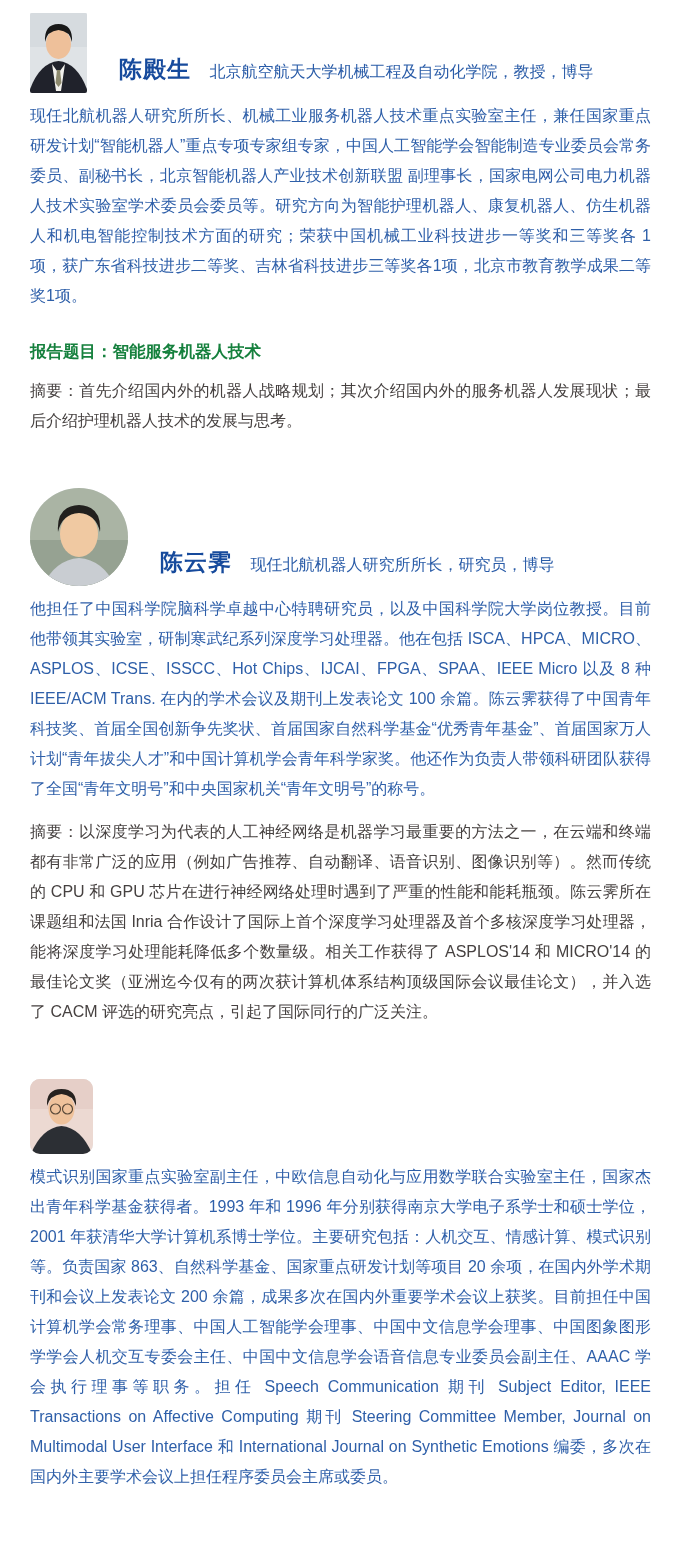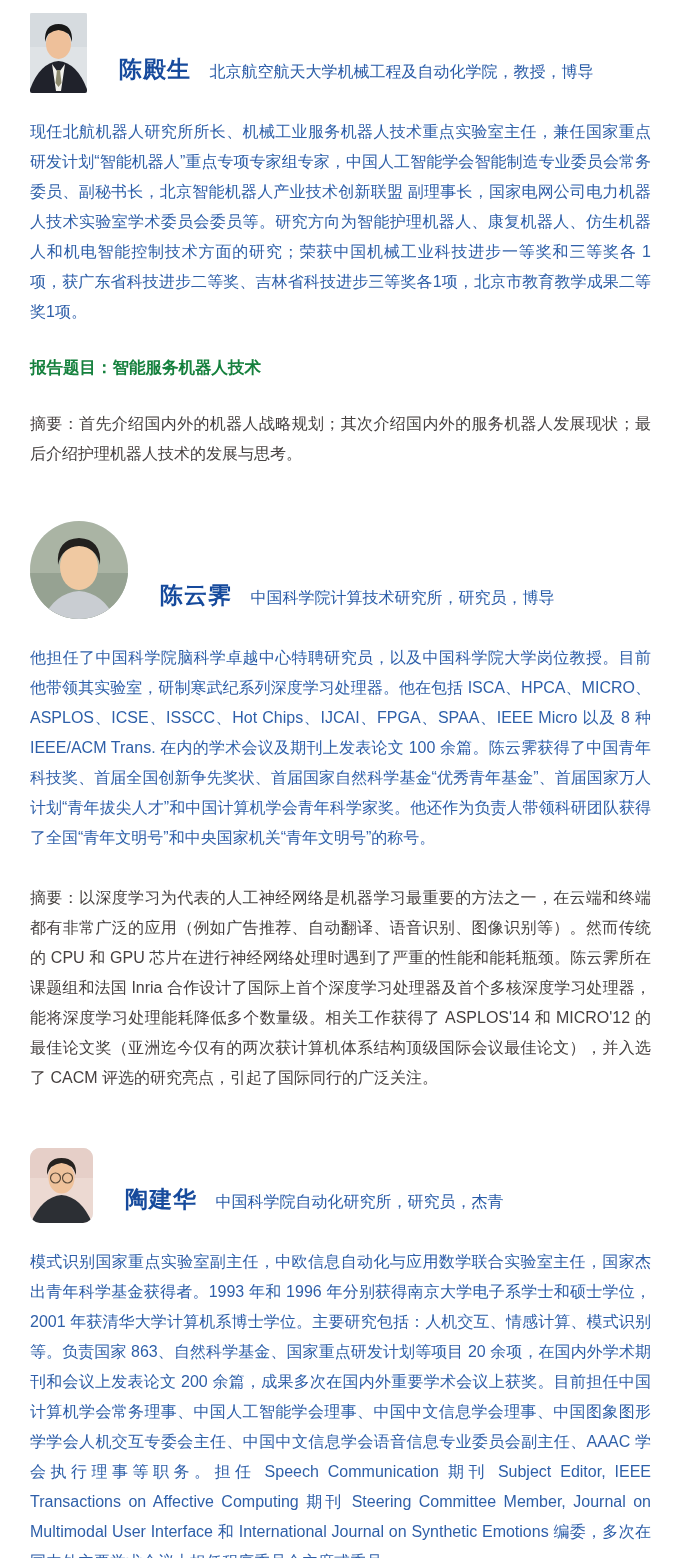--- a/index.html
+++ b/index.html
@@ -46,35 +46,35 @@
     color: #164a9c;
     letter-spacing: 1px;
   }
   .affil {
     font-size: 16px;
     color: #2a5ca8;
     margin-left: 14px;
   }
 
   .bio {
-    margin: 24px 0 0 0;
+    margin: 8px 0 0 0;
     font-size: 16px;
     line-height: 30px;
     color: #2e5fa9;
     text-align: justify;
   }
   .talk-title {
     margin: 28px 0 0 0;
     font-size: 16.5px;
     line-height: 24px;
     font-weight: bold;
     color: #15803d;
   }
   .abstract {
-    margin: 30px 0 0 0;
+    margin: 13px 0 0 0;
     font-size: 16px;
     line-height: 30px;
     color: #464140;
     text-align: justify;
   }
 </style>
 </head>
 <body>
 
 <div class="page">
@@ -108,42 +108,38 @@
         <svg viewBox="0 0 98 98" preserveAspectRatio="none">
           <rect width="98" height="98" fill="#aab4a4"></rect>
           <rect y="52" width="98" height="46" fill="#96a292"></rect>
           <ellipse cx="49" cy="46" rx="19" ry="23" fill="#f0c9a2"></ellipse>
           <path d="M28 44 Q26 18 49 17 Q72 18 70 44 Q66 26 49 25 Q32 26 28 44 Z" fill="#22201e"></path>
           <path d="M12 100 Q24 72 49 70 Q74 72 86 100 Z" fill="#c9cdd2"></path>
         </svg>
       </div>
       <div class="nameline">
         <span class="name">陈云霁</span>
-        <span class="affil">中国科学院计算技术研究所，研究员，博导</span>
+        <span class="affil">现任北航机器人研究所所长，研究员，博导</span>
       </div>
     </div>
     <p class="bio">他担任了中国科学院脑科学卓越中心特聘研究员，以及中国科学院大学岗位教授。目前他带领其实验室，研制寒武纪系列深度学习处理器。他在包括 ISCA、HPCA、MICRO、ASPLOS、ICSE、ISSCC、Hot Chips、IJCAI、FPGA、SPAA、IEEE Micro 以及 8 种 IEEE/ACM Trans. 在内的学术会议及期刊上发表论文 100 余篇。陈云霁获得了中国青年科技奖、首届全国创新争先奖状、首届国家自然科学基金“优秀青年基金”、首届国家万人计划“青年拔尖人才”和中国计算机学会青年科学家奖。他还作为负责人带领科研团队获得了全国“青年文明号”和中央国家机关“青年文明号”的称号。</p>
-    <p class="abstract"><span>摘要：</span><span>以深度学习为代表的人工神经网络是机器学习最重要的方法之一，在云端和终端都有非常广泛的应用（例如广告推荐、自动翻译、语音识别、图像识别等）。然而传统的 CPU 和 GPU 芯片在进行神经网络处理时遇到了严重的性能和能耗瓶颈。陈云霁所在课题组和法国 Inria 合作设计了国际上首个深度学习处理器及首个多核深度学习处理器，能将深度学习处理能耗降低多个数量级。相关工作获得了 ASPLOS'14 和 MICRO'12 的最佳论文奖（亚洲迄今仅有的两次获计算机体系结构顶级国际会议最佳论文），并入选了 CACM 评选的研究亮点，引起了国际同行的广泛关注。</span></p>
+    <p class="abstract"><span>摘要：</span><span>以深度学习为代表的人工神经网络是机器学习最重要的方法之一，在云端和终端都有非常广泛的应用（例如广告推荐、自动翻译、语音识别、图像识别等）。然而传统的 CPU 和 GPU 芯片在进行神经网络处理时遇到了严重的性能和能耗瓶颈。陈云霁所在课题组和法国 Inria 合作设计了国际上首个深度学习处理器及首个多核深度学习处理器，能将深度学习处理能耗降低多个数量级。相关工作获得了 ASPLOS'14 和 MICRO'14 的最佳论文奖（亚洲迄今仅有的两次获计算机体系结构顶级国际会议最佳论文），并入选了 CACM 评选的研究亮点，引起了国际同行的广泛关注。</span></p>
   </section>
 
   <section class="speaker">
     <div class="header">
       <div class="photo rounded">
         <svg viewBox="0 0 63 75" preserveAspectRatio="none">
           <rect width="63" height="75" fill="#ecd9d2"></rect>
           <rect width="63" height="30" fill="#e6cfc8"></rect>
           <ellipse cx="31.5" cy="30" rx="13" ry="15.5" fill="#efc29b"></ellipse>
           <path d="M17 27 Q16 10 31.5 10 Q47 10 46 27 Q43 16 31.5 15 Q20 16 17 27 Z" fill="#26221f"></path>
           <circle cx="25.5" cy="30" r="5" fill="none" stroke="#5a4a3a" stroke-width="1.2"></circle>
           <circle cx="37.5" cy="30" r="5" fill="none" stroke="#5a4a3a" stroke-width="1.2"></circle>
           <path d="M0 77 Q11 49 31.5 47 Q52 49 63 77 Z" fill="#2c2f34"></path>
         </svg>
       </div>
-      <div class="nameline">
-        <span class="name">陶建华</span>
-        <span class="affil">中国科学院自动化研究所，研究员，杰青</span>
-      </div>
     </div>
     <p class="bio">模式识别国家重点实验室副主任，中欧信息自动化与应用数学联合实验室主任，国家杰出青年科学基金获得者。1993 年和 1996 年分别获得南京大学电子系学士和硕士学位，2001 年获清华大学计算机系博士学位。主要研究包括：人机交互、情感计算、模式识别等。负责国家 863、自然科学基金、国家重点研发计划等项目 20 余项，在国内外学术期刊和会议上发表论文 200 余篇，成果多次在国内外重要学术会议上获奖。目前担任中国计算机学会常务理事、中国人工智能学会理事、中国中文信息学会理事、中国图象图形学学会人机交互专委会主任、中国中文信息学会语音信息专业委员会副主任、AAAC 学会执行理事等职务。担任 Speech Communication 期刊 Subject Editor, IEEE Transactions on Affective Computing 期刊 Steering Committee Member, Journal on Multimodal User Interface 和 International Journal on Synthetic Emotions 编委，多次在国内外主要学术会议上担任程序委员会主席或委员。</p>
 
   </section>
 
 </div>
 
 </body></html>

